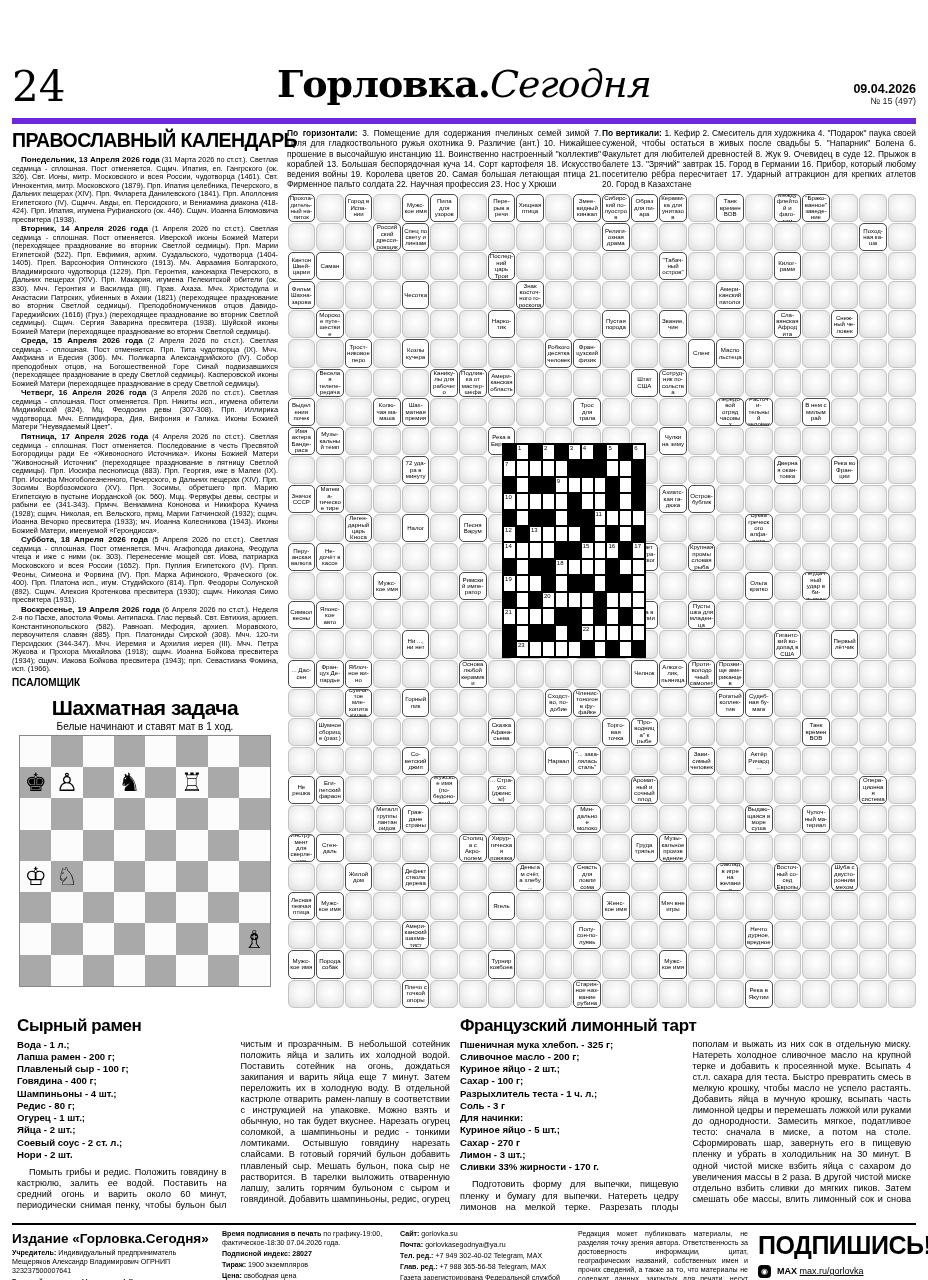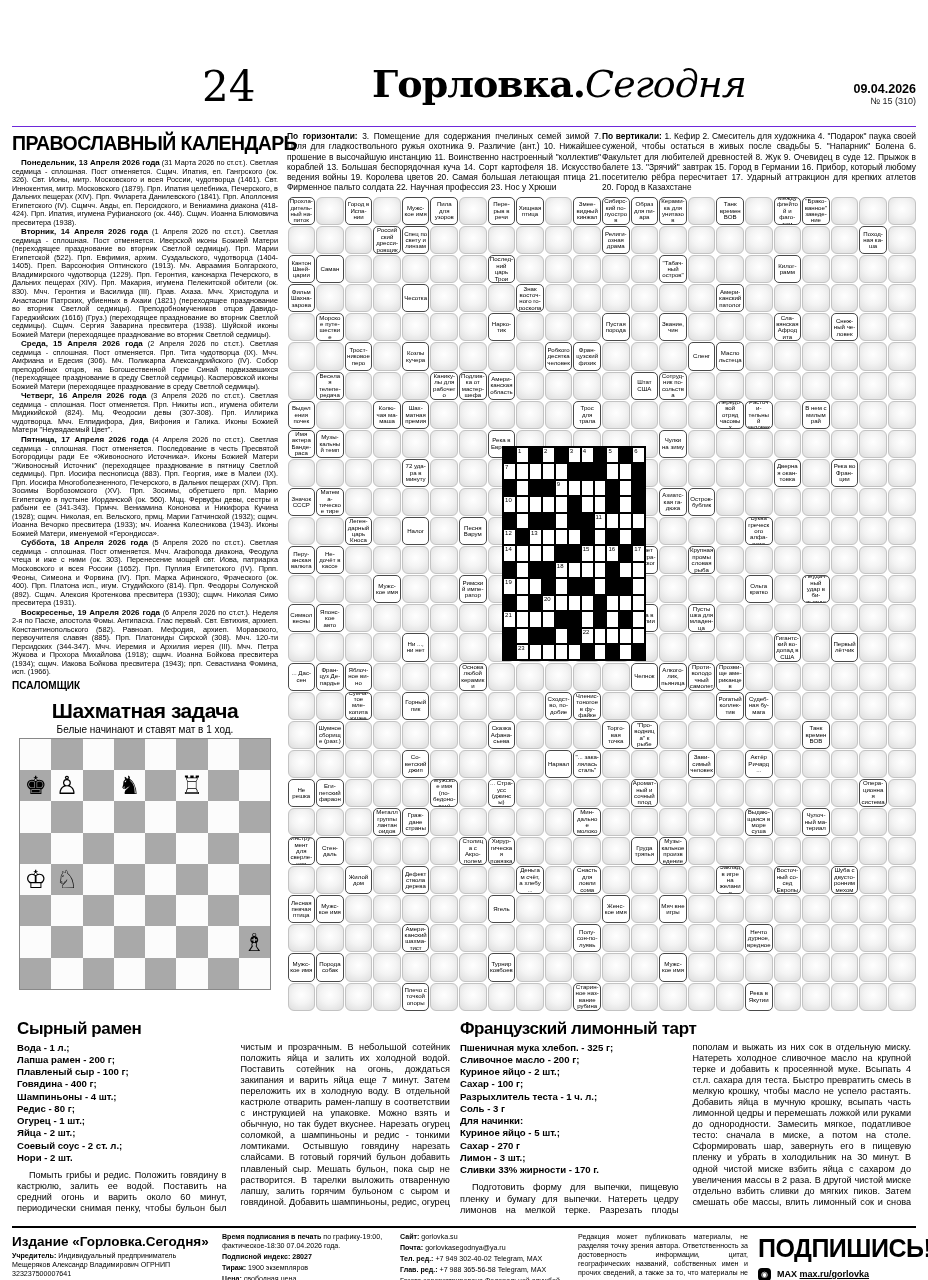--- a/index.html
+++ b/index.html
@@ -1,19 +1,19 @@
 <!DOCTYPE html>
 <html><head>
 <meta charset="utf-8">
 <style>
   html,body{margin:0;padding:0;background:#e8e8e8}
   .page{position:relative;width:928px;height:1280px;background:#fff;color:#000;
     font-family:"Liberation Sans",sans-serif;box-sizing:border-box;padding:6px 12px;overflow:hidden;margin:0 auto}
   
-  .hdr{display:flex;justify-content:flex-end;align-items:flex-end;height:100px;border-bottom:1px solid #6d28d9;padding-bottom:20px}
+  .hdr{display:flex;justify-content:space-between;align-items:flex-end;height:100px;border-bottom:6px solid #6d28d9;padding-bottom:12px}
   .pageno{font-family:"DejaVu Serif",serif;font-size:42px;line-height:.9;width:170px}
   .masthead{font-family:"DejaVu Serif",serif;font-size:38px;white-space:nowrap}
   .masthead .bold{font-weight:bold;letter-spacing:-1px}
   .masthead .it{font-style:italic;font-weight:500;letter-spacing:-1px}
   .hdr-right{width:170px;text-align:right}
   .hdr-date{font-size:12.5px;font-weight:bold}
   .hdr-issue{font-size:9px;color:#222}
   
   .main{display:flex;gap:9px;margin-top:4px}
   .leftcol{width:266px;flex:none}
@@ -63,35 +63,35 @@
   .f1-title{font-size:13.5px;font-weight:bold;margin-bottom:2px}
   .f2{width:168px;flex:none}
   .f3{width:168px;flex:none}
   .f4{width:170px;flex:none;text-align:justify}
   .f5{flex:1}
   .sub-title{font-size:25px;font-weight:bold;letter-spacing:-.5px;margin:0 0 4px 0}
   .sub-item{display:flex;align-items:center;gap:6px;margin:4px 0}
   .sub-icon{width:13px;height:13px;flex:none;background:#000;color:#fff;border-radius:4px;
     display:flex;align-items:center;justify-content:center;font-size:8px;line-height:1}
   .sub-text{font-size:9px;font-weight:bold}
-  .sub-text u{font-weight:bold}
+  .sub-text u{font-weight:normal}
 </style>
 </head>
 <body>
 
 <div class="page">
 
   <div class="hdr">
     <div class="pageno">24</div>
     <div class="masthead">
       <span class="bold">Горловка.</span><span class="it">Сегодня</span>
     </div>
     <div class="hdr-right">
       <div class="hdr-date">09.04.2026</div>
-      <div class="hdr-issue">№ 15 (310)</div>
+      <div class="hdr-issue">№ 15 (497)</div>
     </div>
   </div>
 
   <div class="main">
     <div class="leftcol">
       <div class="cal-title">ПРАВОСЛАВНЫЙ КАЛЕНДАРЬ</div>
       <div class="cal" id="calendar-entries">
           <p><b>Понедельник, 13 Апреля 2026 года</b> (31 Марта 2026 по ст.ст.). Светлая седмица - сплошная. Пост отменяется. Сщмч. Ипатия, еп. Гангрского (ок. 326). Свт. Ионы, митр. Московского и всея России, чудотворца (1461). Свт. Иннокентия, митр. Московского (1879). Прп. Ипатия целебника, Печерского, в Дальних пещерах (XIV). Прп. Филарета Данилевского (1841). Прп. Аполлония Египетского (IV). Сщмчч. Авды, еп. Персидского, и Вениамина диакона (418-424). Прп. Ипатия, игумена Руфианского (ок. 446). Сщмч. Иоанна Блюмовича пресвитера (1938).</p>
           <p><b>Вторник, 14 Апреля 2026 года</b> (1 Апреля 2026 по ст.ст.). Светлая седмица - сплошная. Пост отменяется. Иверской иконы Божией Матери (переходящее празднование во вторник Светлой седмицы). Прп. Марии Египетской (522). Прп. Евфимия, архим. Суздальского, чудотворца (1404-1405). Преп. Варсонофия Оптинского (1913). Мч. Авраамия Болгарского, Владимирского чудотворца (1229). Прп. Геронтия, канонарха Печерского, в Дальних пещерах (XIV). Прп. Макария, игумена Пелекитской обители (ок. 830). Мчч. Геронтия и Василида (III). Прав. Ахаза. Мчч. Христодула и Анастасии Патрских, убиенных в Ахаии (1821) (переходящее празднование во вторник Светлой седмицы). Преподобномучеников отцов Давидо-Гареджийских (1616) (Груз.) (переходящее празднование во вторник Светлой седмицы). Сщмч. Сергия Заварина пресвитера (1938). Шуйской иконы Божией Матери (переходящее празднование во вторник Светлой седмицы).</p>
           <p><b>Среда, 15 Апреля 2026 года</b> (2 Апреля 2026 по ст.ст.). Светлая седмица - сплошная. Пост отменяется. Прп. Тита чудотворца (IX). Мчч. Амфиана и Едесия (306). Мч. Поликарпа Александрийского (IV). Собор преподобных отцов, на Богошественной Горе Синай подвизавшихся (переходящее празднование в среду Светлой седмицы). Касперовской иконы Божией Матери (переходящее празднование в среду Светлой седмицы).</p>

